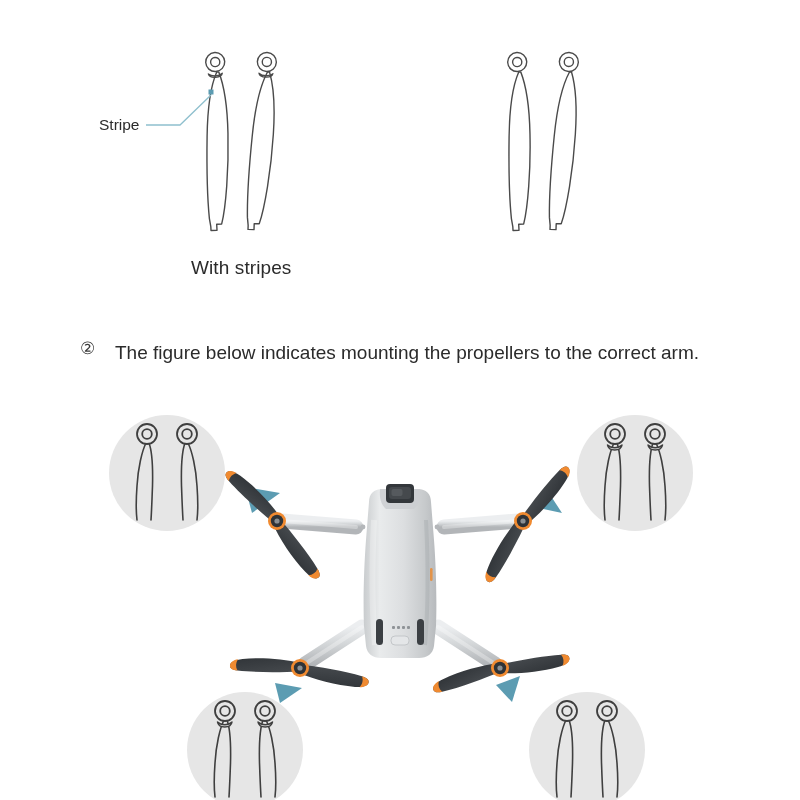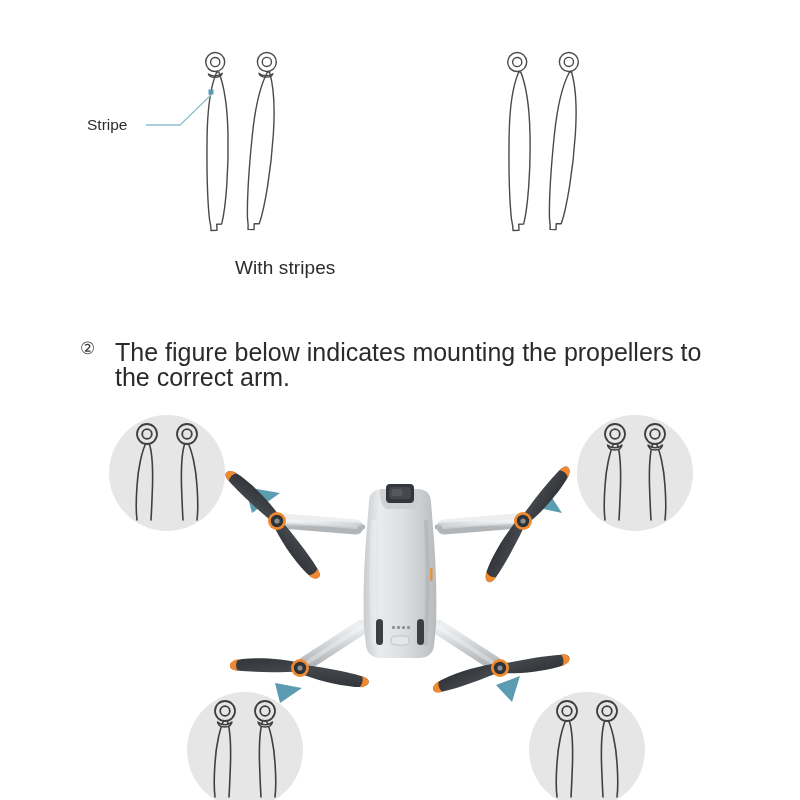--- a/index.html
+++ b/index.html
@@ -30,40 +30,40 @@
   }
   .txt {
     position: absolute;
     white-space: pre;
   }
   .caption {
     font-size: 19px;
     color: #2b2b2b;
     letter-spacing: .1px;
   }
-  #caption-with-stripes { left: 191px; top: 257px; margin-left: 44px; }
+  #caption-with-stripes { left: 191px; top: 257px; }
   #caption-without-stripes { left: 475px; top: 257px; }
   #stripe-label {
-    left: 87px;
+    left: 99px;
     top: 116px;
     font-size: 15.5px;
     color: #2b2b2b;
   }
   #step-marker {
     left: 80px;
     top: 340px;
     font-size: 17px;
     color: #3a3a3a;
     line-height: 1;
   }
   #step-text {
     left: 115px;
     top: 340px;
     width: 600px;
-    font-size: 25px;
+    font-size: 19px;
     line-height: 25px;
     color: #2b2b2b;
     white-space: normal;
   }
 </style>
 </head>
 <body>
 
 <div id="page">
 

